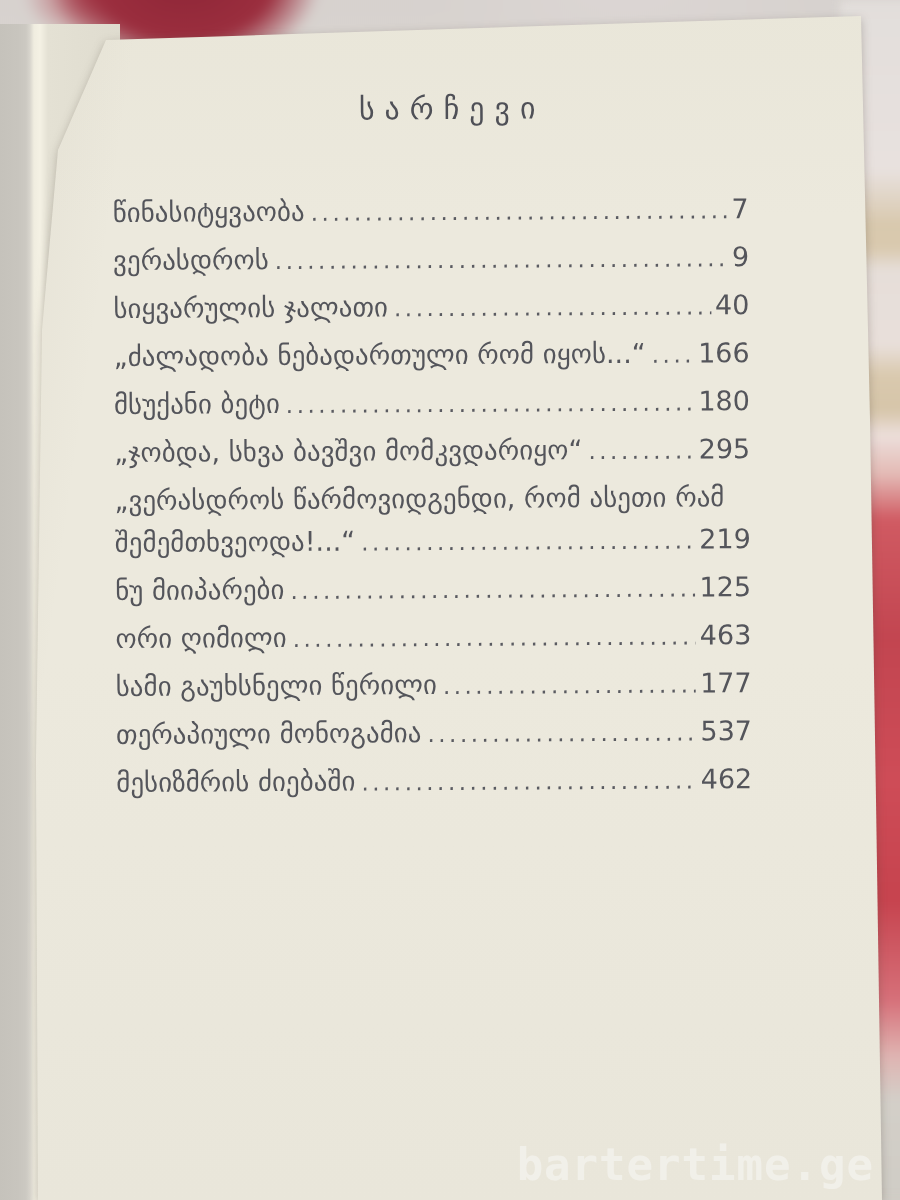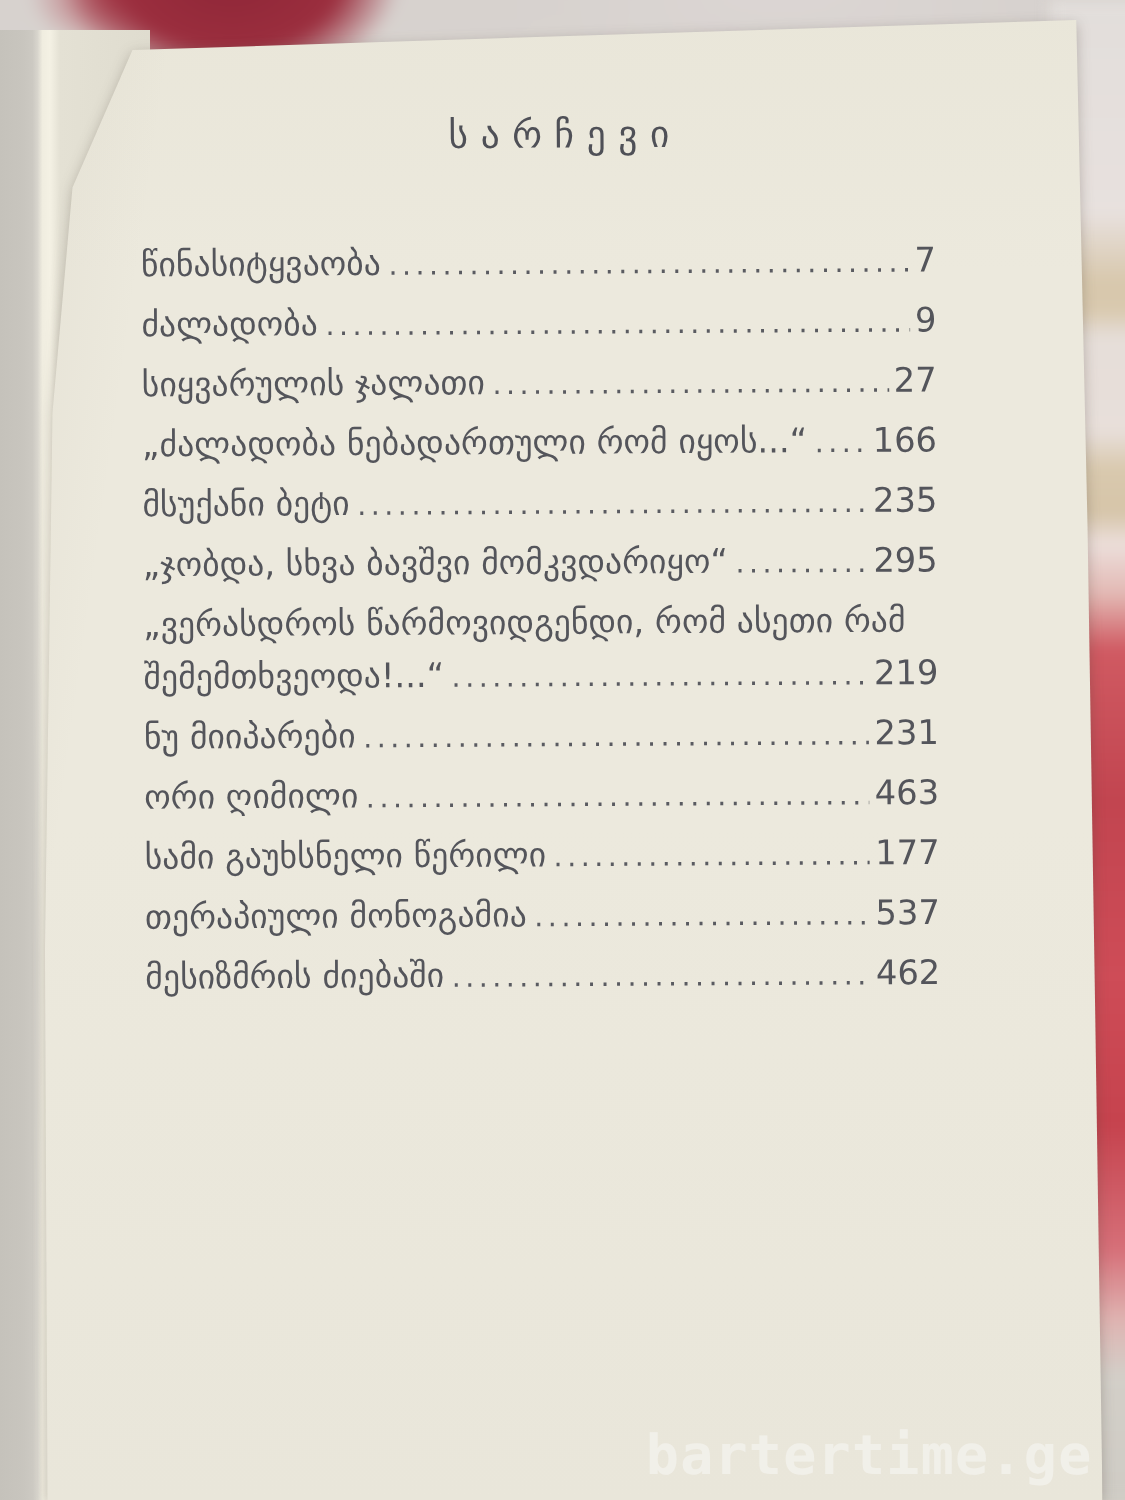--- a/index.html
+++ b/index.html
@@ -140,62 +140,62 @@
 <div class="content">
   <h1 class="toc-title">სარჩევი</h1>
 
   <div class="row">
     <span class="label">წინასიტყვაობა</span>
     <span class="leader"></span>
     <span class="pagenum">7</span>
   </div>
 
   <div class="row">
-    <span class="label">ძალადობა</span>
+    <span class="label">ვერასდროს</span>
     <span class="leader"></span>
     <span class="pagenum">9</span>
   </div>
 
   <div class="row">
     <span class="label">სიყვარულის ჯალათი</span>
     <span class="leader"></span>
-    <span class="pagenum">27</span>
+    <span class="pagenum">40</span>
   </div>
 
   <div class="row">
     <span class="label">„ძალადობა ნებადართული რომ იყოს...“</span>
     <span class="leader"></span>
     <span class="pagenum">166</span>
   </div>
 
   <div class="row">
     <span class="label">მსუქანი ბეტი</span>
     <span class="leader"></span>
-    <span class="pagenum">235</span>
+    <span class="pagenum">180</span>
   </div>
 
   <div class="row">
     <span class="label">„ჯობდა, სხვა ბავშვი მომკვდარიყო“</span>
     <span class="leader"></span>
     <span class="pagenum">295</span>
   </div>
 
   <div class="row first-wrap-line">
     <span class="label">„ვერასდროს წარმოვიდგენდი, რომ ასეთი რამ</span>
   </div>
   <div class="row">
     <span class="label">შემემთხვეოდა!...“</span>
     <span class="leader"></span>
     <span class="pagenum">219</span>
   </div>
 
   <div class="row">
     <span class="label">ნუ მიიპარები</span>
     <span class="leader"></span>
-    <span class="pagenum">231</span>
+    <span class="pagenum">125</span>
   </div>
 
   <div class="row">
     <span class="label">ორი ღიმილი</span>
     <span class="leader"></span>
     <span class="pagenum">463</span>
   </div>
 
   <div class="row">
     <span class="label">სამი გაუხსნელი წერილი</span>

